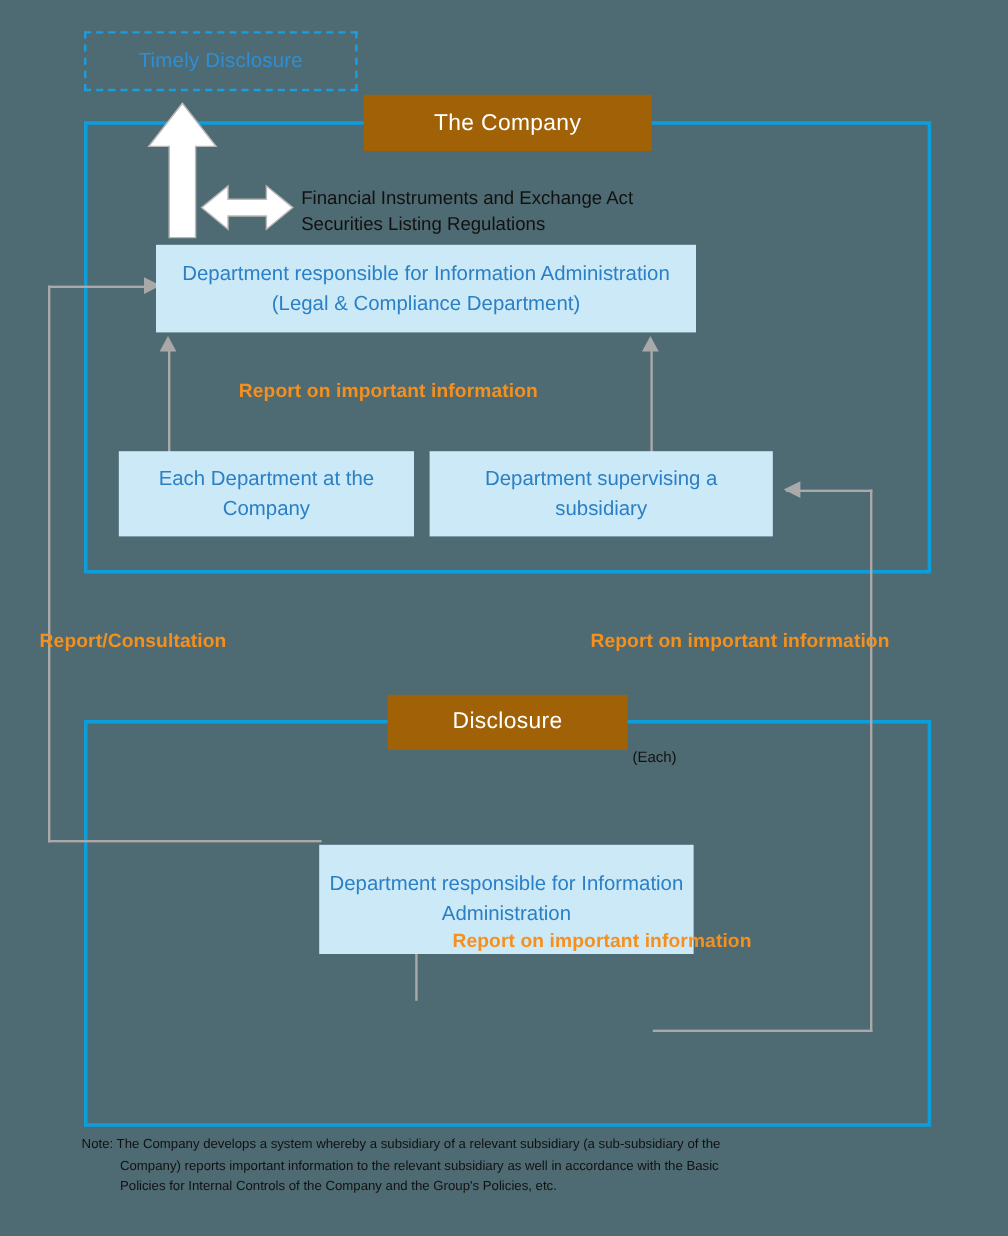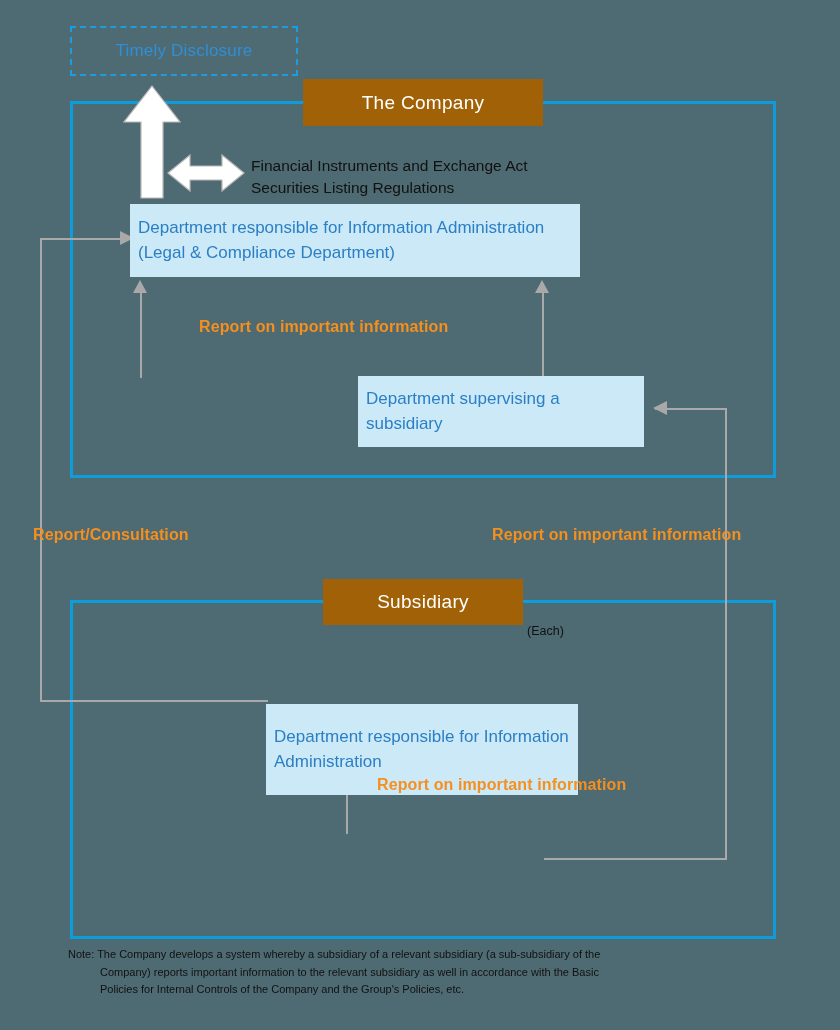--- a/index.html
+++ b/index.html
@@ -48,20 +48,21 @@
     letter-spacing: .3px;
     z-index: 5;
   }
   .chip-company { left: 303px; top: 79px; width: 240px; height: 47px; }
   .chip-subsidiary { left: 323px; top: 579px; width: 200px; height: 46px; }
 
   
   .lbox {
     background: #cce9f8;
     display: flex; align-items: center; justify-content: center;
+    text-align: center;
     color: #2b7fc4;
     font-size: 17px;
     line-height: 1.45;
     padding: 14px 8px;
     z-index: 4;
   }
   .lbox-info-company   { left: 130px; top: 204px; width: 450px; height: 73px; }
   .lbox-each-company   { left: 99px;  top: 376px; width: 246px; height: 71px; }
   .lbox-supervising    { left: 358px; top: 376px; width: 286px; height: 71px; }
   .lbox-info-sub       { left: 266px; top: 704px; width: 312px; height: 91px; }
@@ -150,25 +151,28 @@
   <div class="abs frame frame-subsidiary"></div>
 
   <div class="abs dashed-box">
     <span class="label">Timely Disclosure</span>
   </div>
 
   <div class="abs chip chip-company">
     <span>The Company</span>
   </div>
   <div class="abs chip chip-subsidiary">
-    <span>Subsidiary</span>
+    <span>Disclosure</span>
   </div>
 
   <div class="abs lbox lbox-info-company">
     <span>Department responsible for Information Administration (Legal &amp; Compliance Department)</span>
+  </div>
+  <div class="abs lbox lbox-each-company">
+    <span>Each Department at the Company</span>
   </div>
   <div class="abs lbox lbox-supervising">
     <span>Department supervising a subsidiary</span>
   </div>
 
   <div class="abs lbox lbox-info-sub">
     <span>Department responsible for Information Administration</span>
   </div>
 
   <div class="abs orange orange-1">Report on important information</div>

